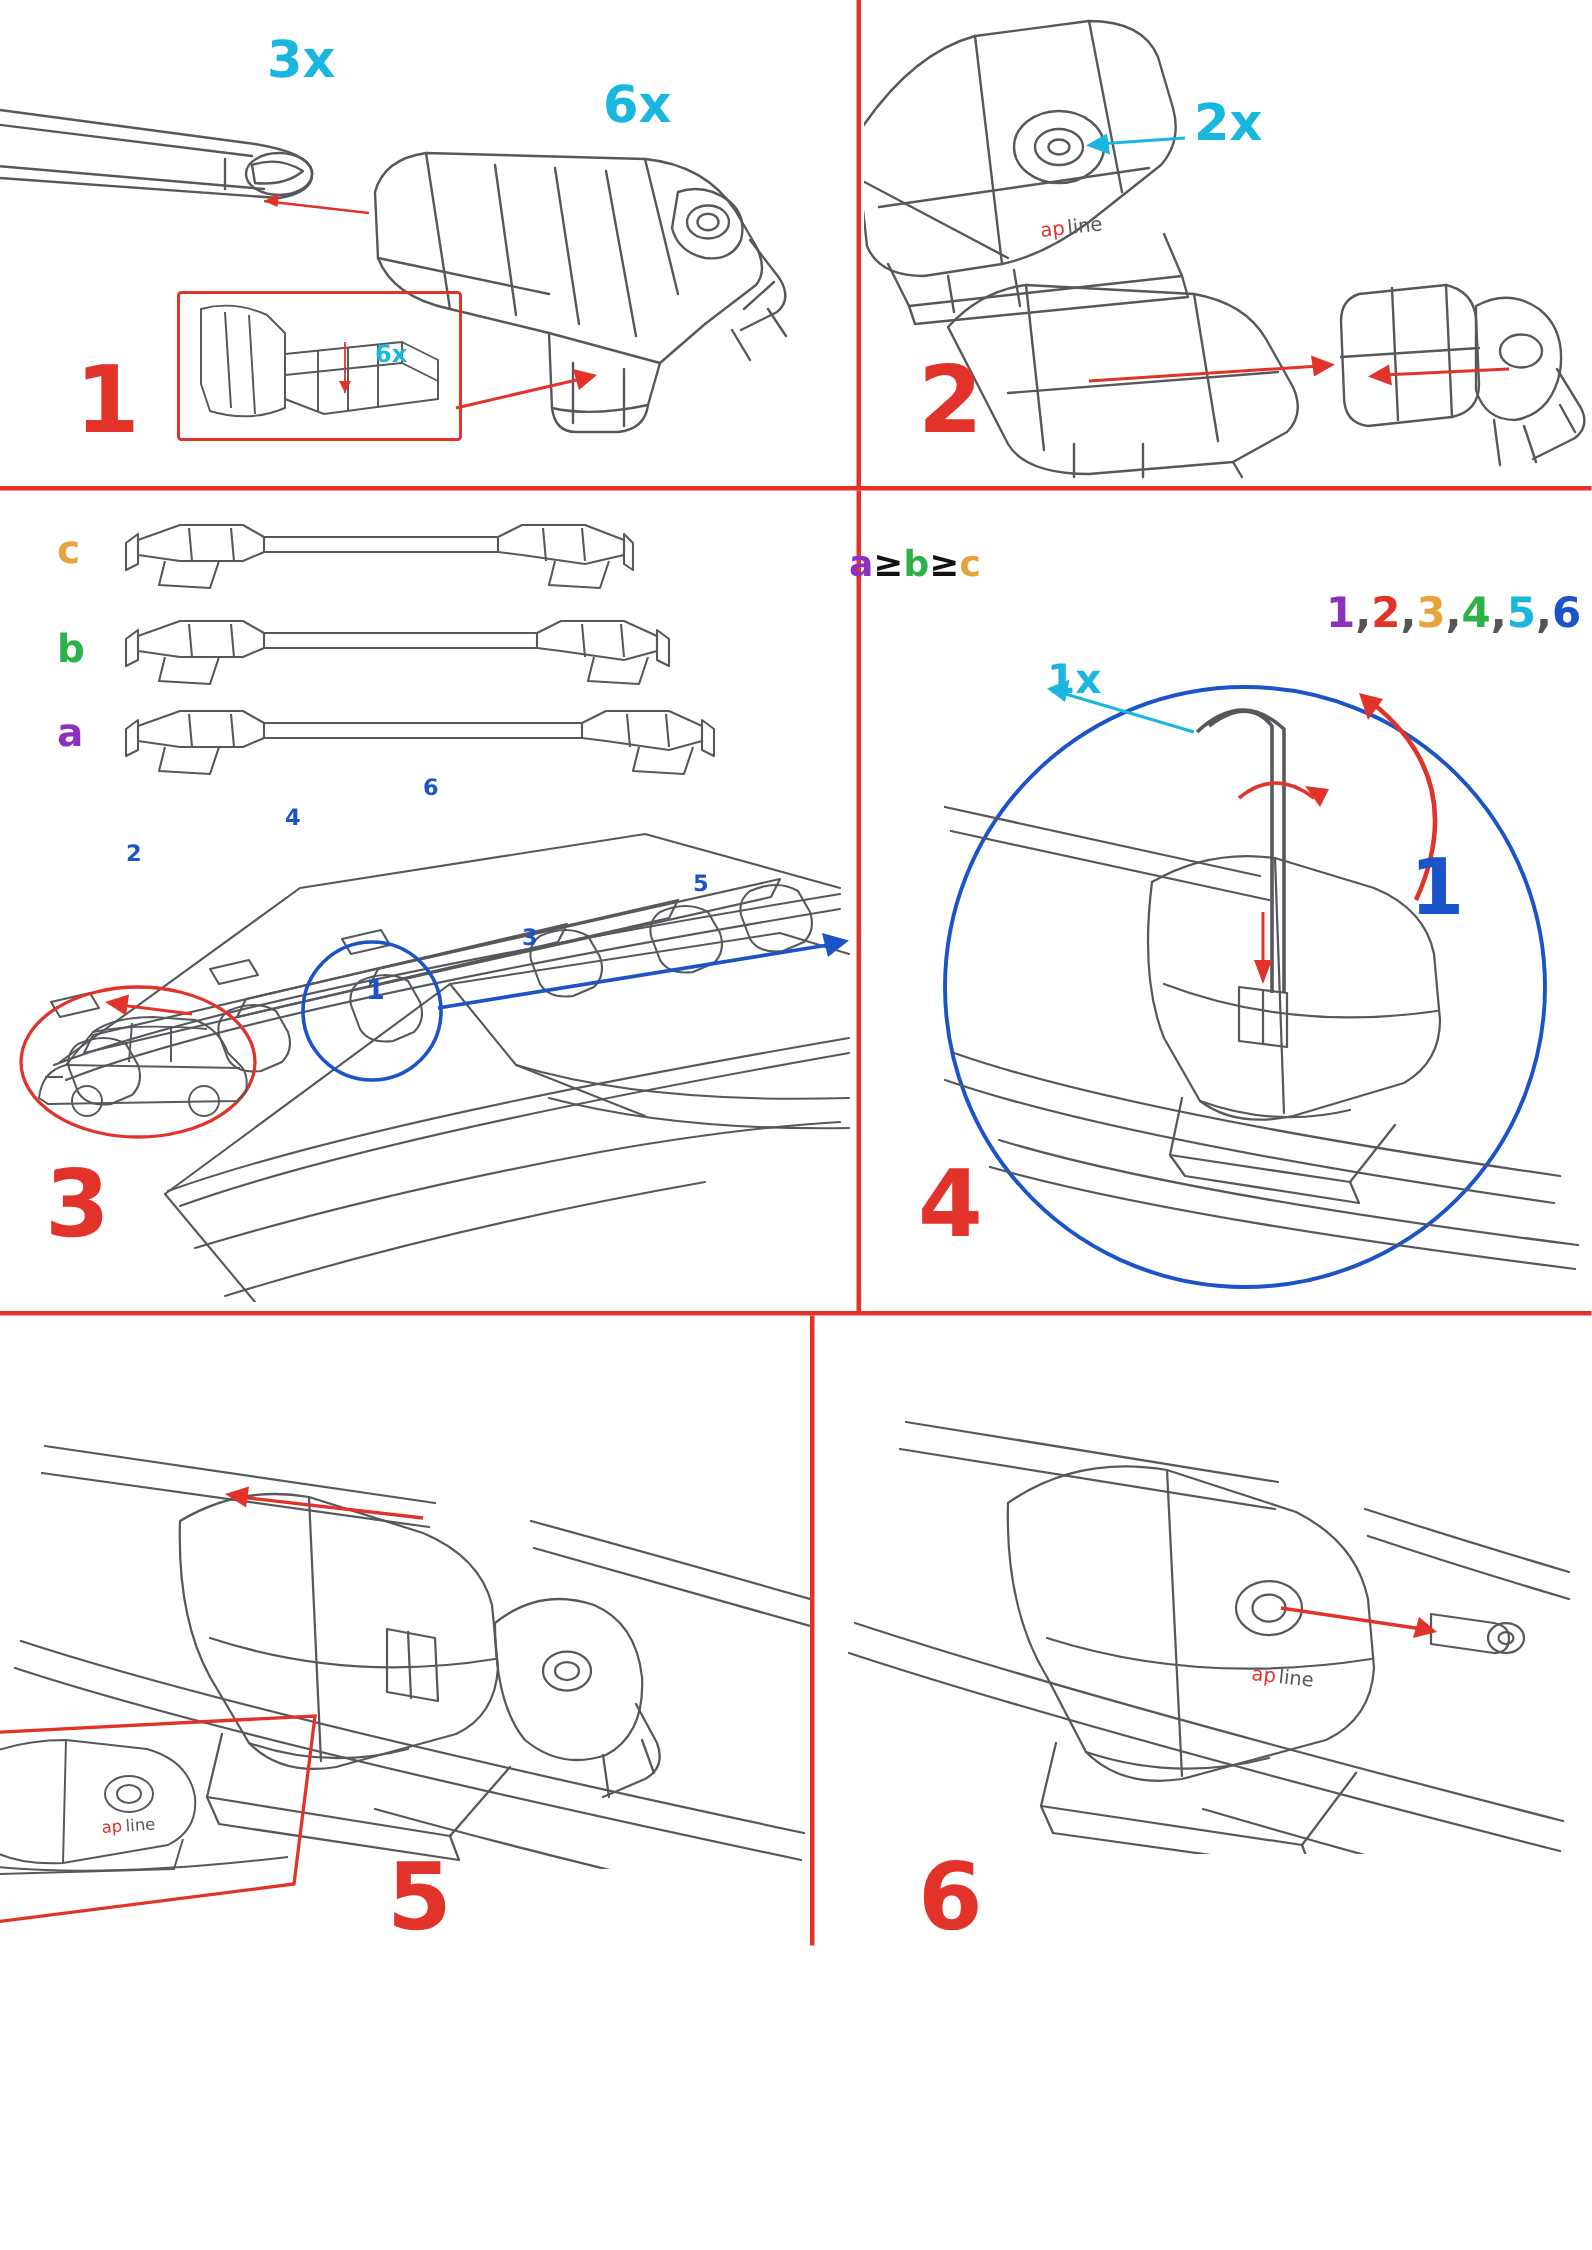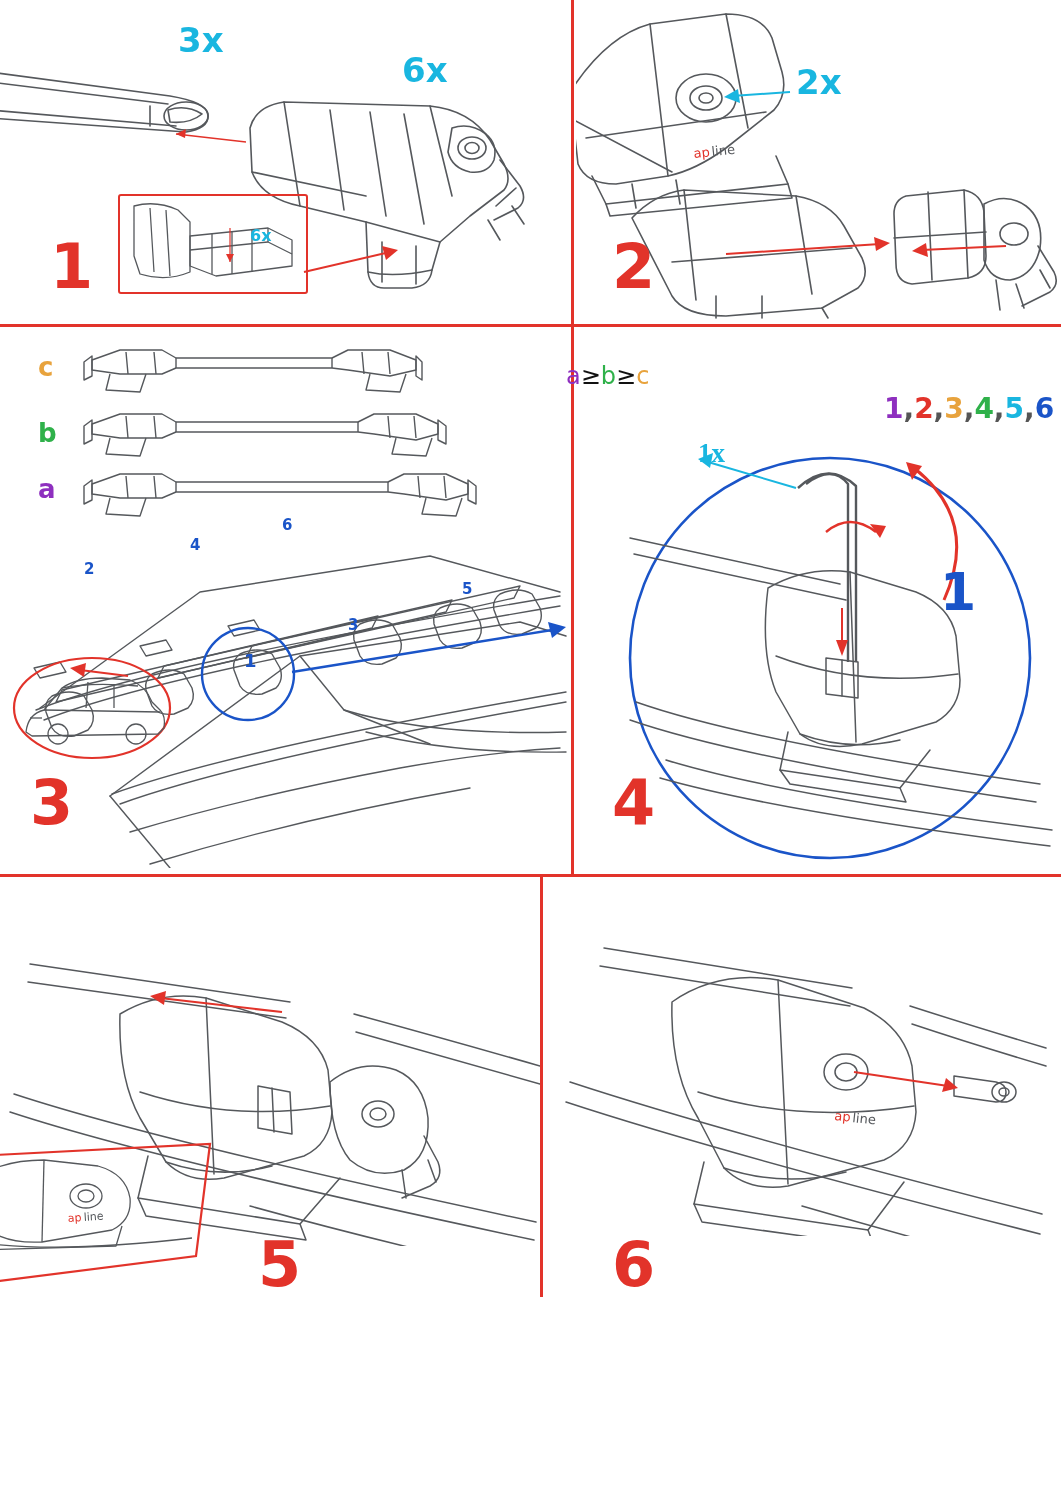--- a/index.html
+++ b/index.html
@@ -44,32 +44,32 @@
   .qty{
     position:absolute;
     color:#19b6e0;
     font-family:"DejaVu Sans", sans-serif;
     font-weight:700;
     font-size:34px;
   }
   .qty.q3x{left:178px;top:20px;}
   .qty.q6x{left:402px;top:50px;}
   .qty.q2x{left:796px;top:62px;}
-  .qty.q1x{left:698px;top:438px;font-size:27px;font-family:Liberation Serif, serif;}
+  .qty.q1x{left:698px;top:438px;font-size:27px;}
   .qty.q6small{left:250px;top:226px;font-size:16px;color:#19b6e0;}
 
   
   .letter{position:absolute;font-family:"DejaVu Sans", sans-serif;font-weight:700;font-size:26px;}
   .letter.lc{left:38px;top:352px;color:#e8a33d;}
   .letter.lb{left:38px;top:418px;color:#2fb14a;}
   .letter.la{left:38px;top:474px;color:#8e2fbf;}
 
   .abc{
     position:absolute;left:566px;top:362px;
-    font-family:"DejaVu Sans", sans-serif;font-weight:400;font-size:24px;
+    font-family:"DejaVu Sans", sans-serif;font-weight:700;font-size:24px;
     color:#2fb14a;
     text-align:right;
   }
   .abc .a{color:#8e2fbf;}
   .abc .b{color:#2fb14a;}
   .abc .c{color:#e8a33d;}
   .abc .op{color:#111;}
 
   .seq{
     position:absolute;left:884px;top:392px;

